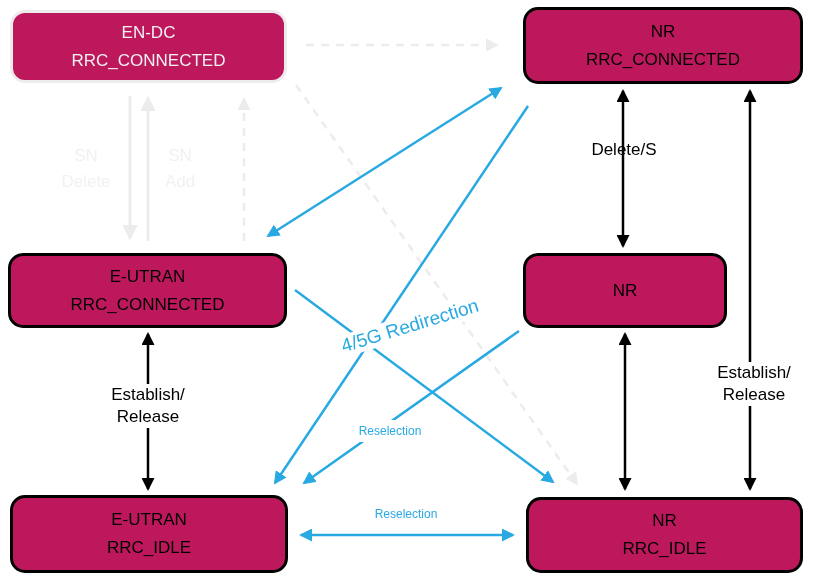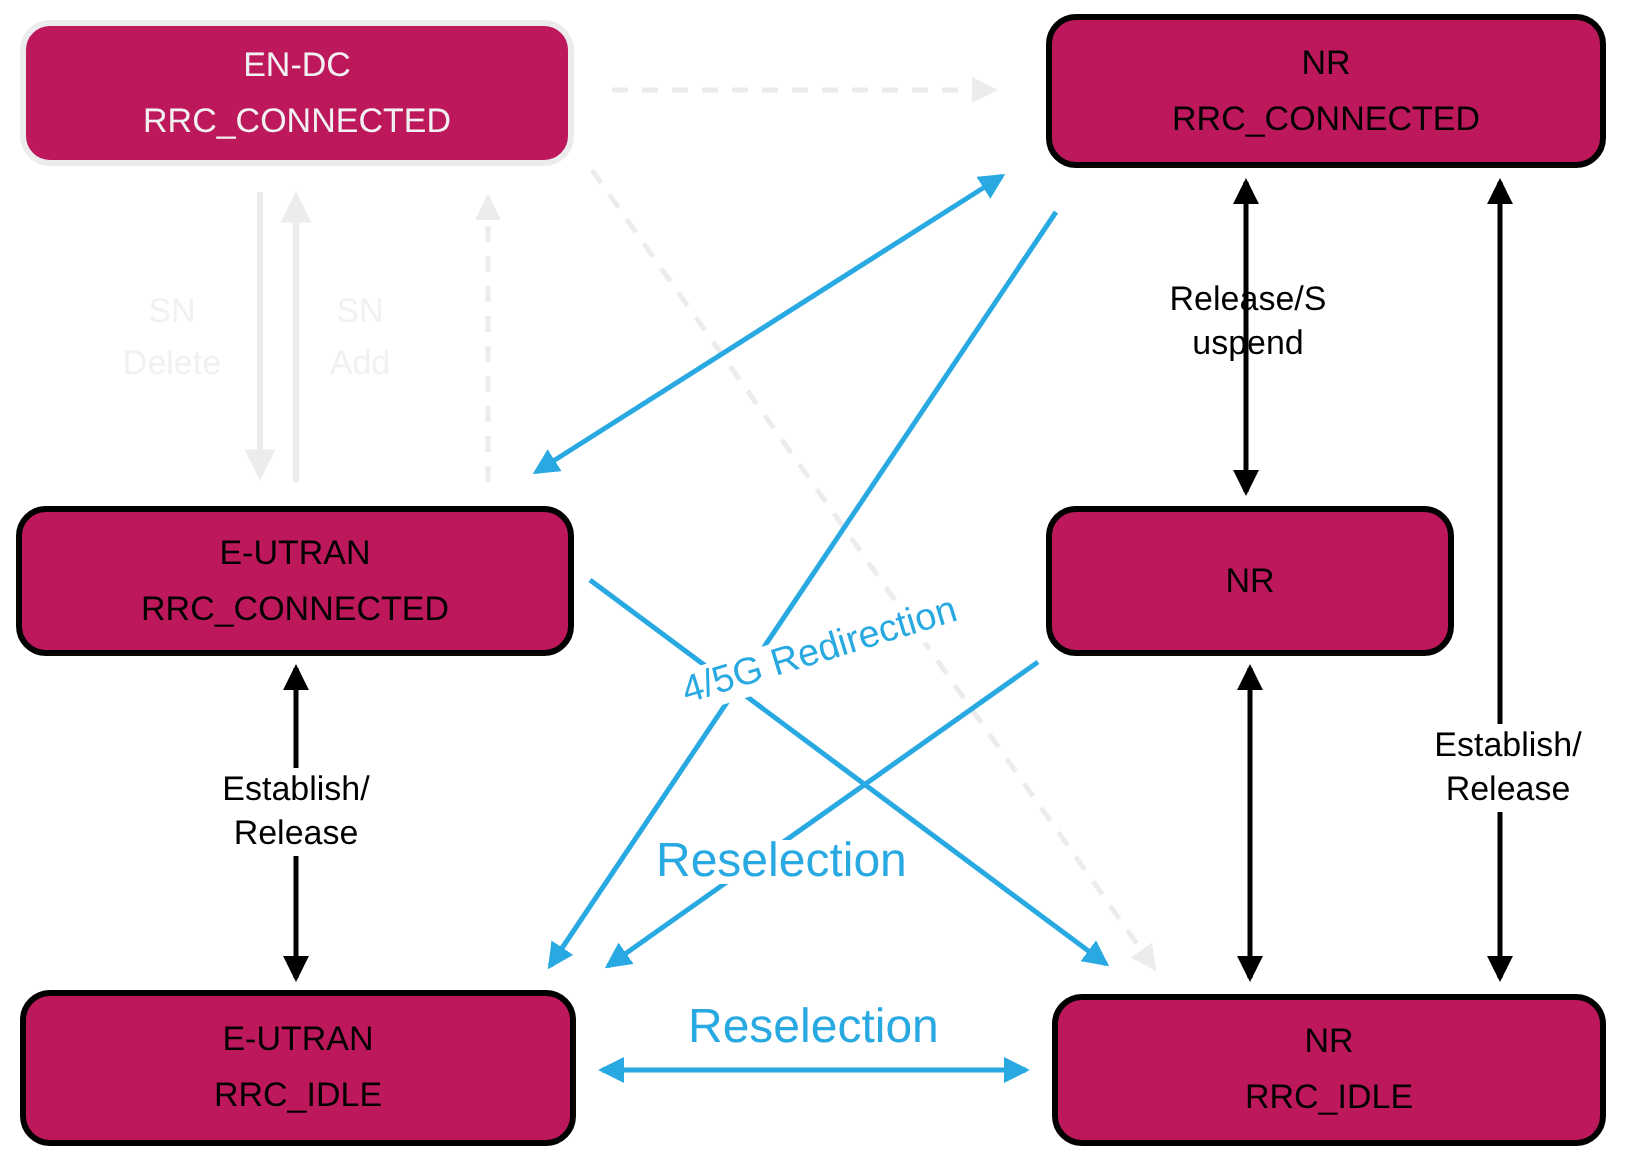--- a/index.html
+++ b/index.html
@@ -19,21 +19,21 @@
   .ln-blue{stroke:var(--blue);stroke-width:2.5;fill:none;}
   .ln-gray{stroke:var(--faded);stroke-width:3;fill:none;}
   .ln-gray-d{stroke:var(--faded);stroke-width:2.5;fill:none;stroke-dasharray:8 7;}
   .mk-black{fill:var(--black);}
   .mk-blue{fill:var(--blue);}
   .mk-gray{fill:var(--faded);}
   .lbl{
     position:absolute;text-align:center;font-size:17px;line-height:22px;z-index:3;
   }
   .lbl.bg{background:#ffffff;}
-  .lbl.blue{color:var(--blue);font-size:24px;}
+  .lbl.blue{color:var(--blue);font-size:12px;}
   .lbl.faded{color:var(--faded_text);font-size:17px;line-height:26px;}
   .lbl.rot{transform:rotate(-17deg);font-size:19px;}
 </style>
 </head>
 <body>
 
 <div id="canvas">
 
   <div class="box faded" style="left:10px;top:10px;width:277px;height:73px;">
     <span>EN-DC</span>
@@ -98,22 +98,21 @@
   <div class="lbl faded" style="left:42px;top:143px;width:88px;">
     <div>SN</div>
     <div>Delete</div>
   </div>
   <div class="lbl faded" style="left:142px;top:143px;width:76px;">
     <div>SN</div>
     <div>Add</div>
   </div>
 
   <div class="lbl" style="left:559px;top:139px;width:130px;">
-    <div>Release/S</div>
-    <div>uspend</div>
+    <div>Delete/S</div>
   </div>
   <div class="lbl bg" style="left:85px;top:384px;width:126px;">
     <div>Establish/</div>
     <div>Release</div>
   </div>
   <div class="lbl bg" style="left:691px;top:362px;width:126px;">
     <div>Establish/</div>
     <div>Release</div>
   </div>
 

